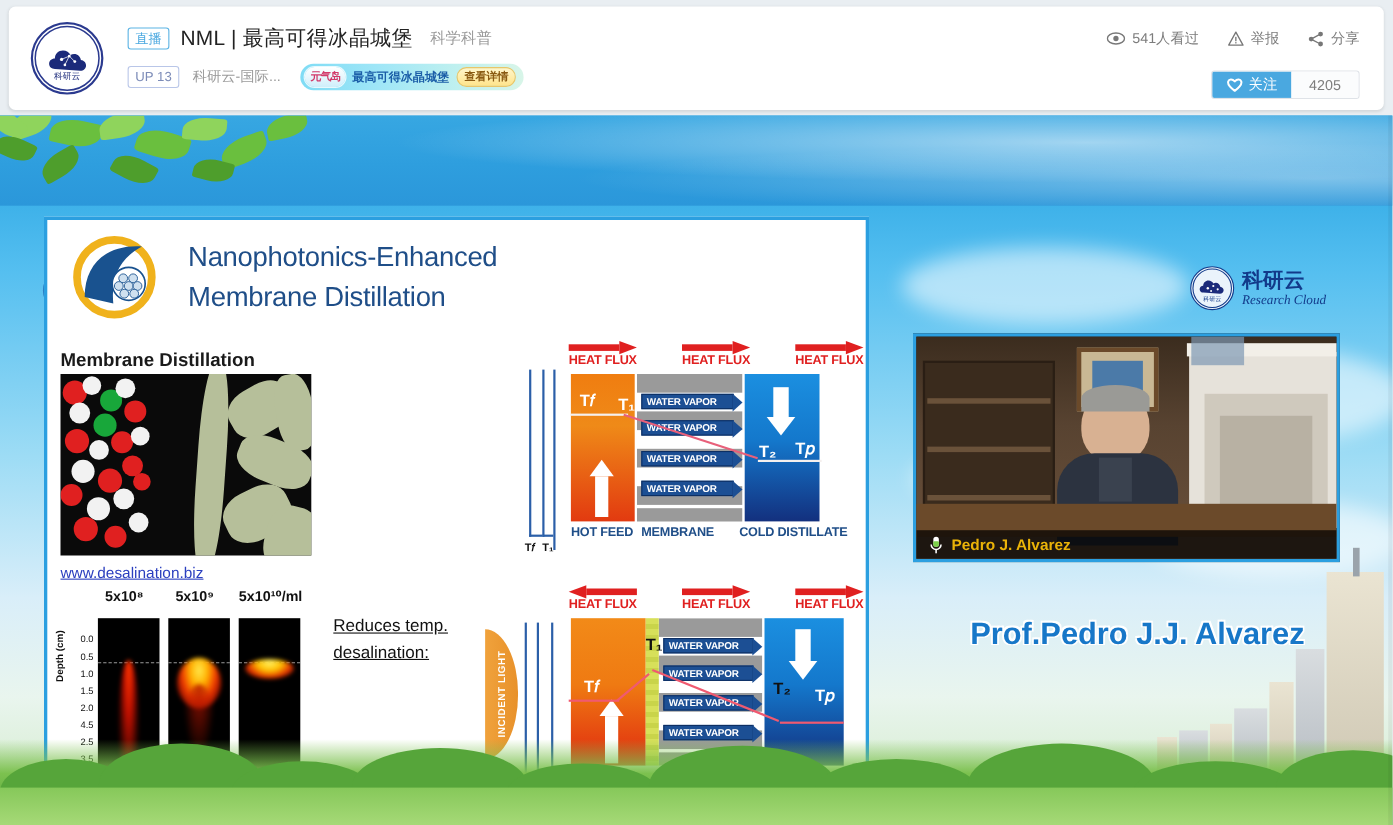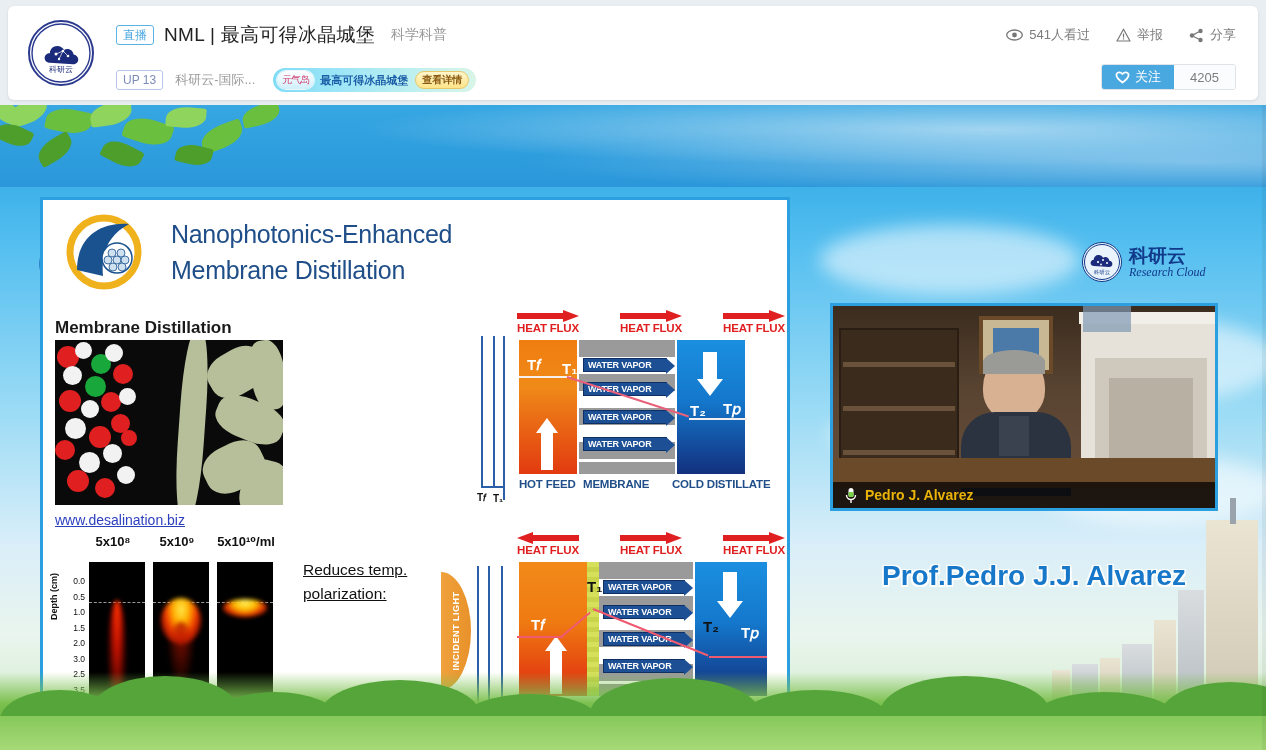--- a/index.html
+++ b/index.html
@@ -32,41 +32,41 @@
     border: 1px solid #5bb3e4; color: #4aa8e0;
     font-size: 12px; padding: 2px 6px; border-radius: 3px;
     line-height: 14px; background: #fff;
   }
   .live-title {
     margin-left: 10px; font-size: 19px; color: #222; font-weight: 400;
     letter-spacing: .3px;
   }
   .live-cat { margin-left: 16px; font-size: 14px; color: #9a9a9a; }
 
-  .row2 { position: absolute; left: 108px; top: 62px; display: flex; align-items: center; text-align: right; }
+  .row2 { position: absolute; left: 108px; top: 52px; display: flex; align-items: center; text-align: right; }
   .up-badge {
     border: 1px solid #b9c6e8; color: #7d8cb8; font-size: 12px;
     padding: 2px 6px; border-radius: 3px; line-height: 14px;
   }
   .up-name { margin-left: 12px; font-size: 13px; color: #9a9a9a; }
 
   
   .promo {
     margin-left: 18px; height: 24px;
     display: flex; align-items: center;
     padding: 0 7px 0 4px;
     border-radius: 12px;
     background: linear-gradient(90deg,#7fdcf5 0%, #9fe6f7 35%, #bff0ef 70%, #d8f5e8 100%);
     position: relative; overflow: hidden;
   }
   .promo-logo {
     display:flex; align-items:center; justify-content:center;
     height: 18px; padding: 1px 5px; border-radius: 9px;
     background: linear-gradient(180deg,#fff 0%, #cfeffb 100%);
-    font-size: 10px; font-weight: normal; color: #d23b6b;
+    font-size: 10px; font-weight: bold; color: #d23b6b;
     letter-spacing: -1px; white-space: nowrap;
     box-shadow: 0 0 0 1px rgba(255,255,255,.8);
   }
   .promo-text {
     margin-left: 6px; font-size: 11px; color: #1b5ea8; font-weight: bold;
     white-space: nowrap;
   }
   .promo-btn {
     margin-left: 7px; font-size: 10px; font-weight: bold; color: #8a5a12;
     background: linear-gradient(180deg,#fff6cc,#ffe48a);
@@ -519,21 +519,21 @@
           </div>
 
           <div class="depth-ylabel">Depth (cm)</div>
 
           <div class="depth-ticks">
             <div>0.0</div>
             <div>0.5</div>
             <div>1.0</div>
             <div>1.5</div>
             <div>2.0</div>
-            <div>3.0</div>
+            <div>4.5</div>
             <div>2.5</div>
             <div>3.5</div>
           </div>
 
           <div class="depth-imgs">
             <div class="depth-img">
               <div class="dash"></div>
               <div class="plume" style="top:38px;width:18px;height:110px;background:radial-gradient(ellipse at 50% 8%, #ff3a00 0%, #c01000 30%, #3a0400 65%, #000 100%)"></div>
             </div>
             <div class="depth-img">
@@ -554,21 +554,21 @@
             <span>0.4</span>
             <span>0.6</span>
             <span>0.8</span>
             <span>1</span>
           </div>
         </div>
 
 
         <div class="rev-block">
           <div>Reduces temp.</div>
-          <div>polarization:</div>
+          <div>desalination:</div>
         </div>
 
         <div class="incident">
           <span>INCIDENT LIGHT</span>
         </div>
 
         <div class="tprof" style="left:428px;top:136px;width:46px;height:164px">
           <div style="position:absolute;left:10px;top:0;width:2px;height:152px;background:#2b5fa8"></div>
           <div style="position:absolute;left:10px;bottom:12px;width:12px;height:2px;background:#2b5fa8"></div>
           <div style="position:absolute;left:22px;top:0;width:2px;height:152px;background:#2b5fa8"></div>

